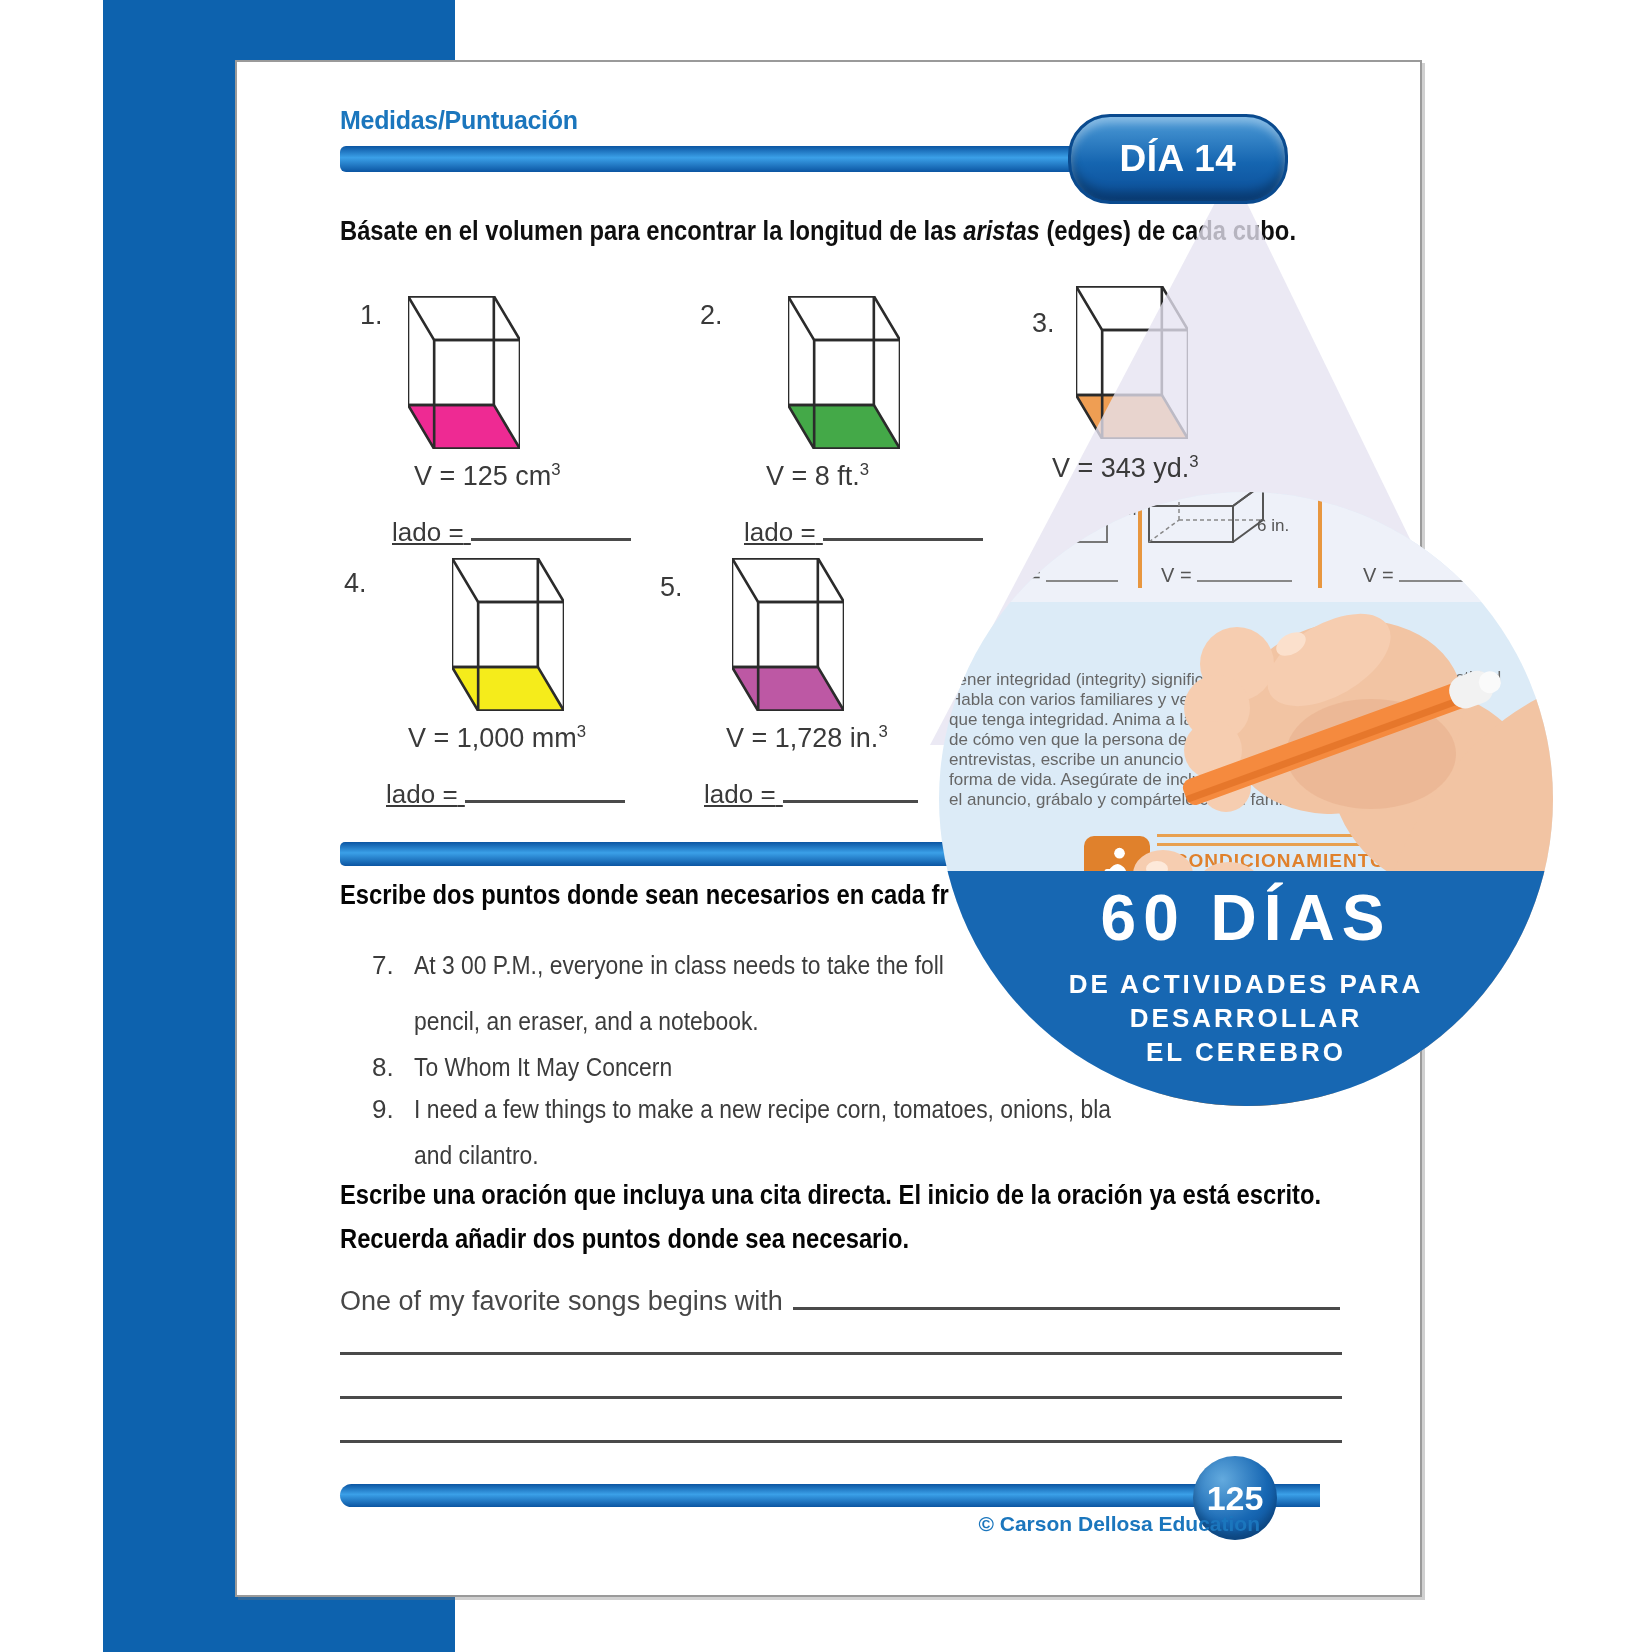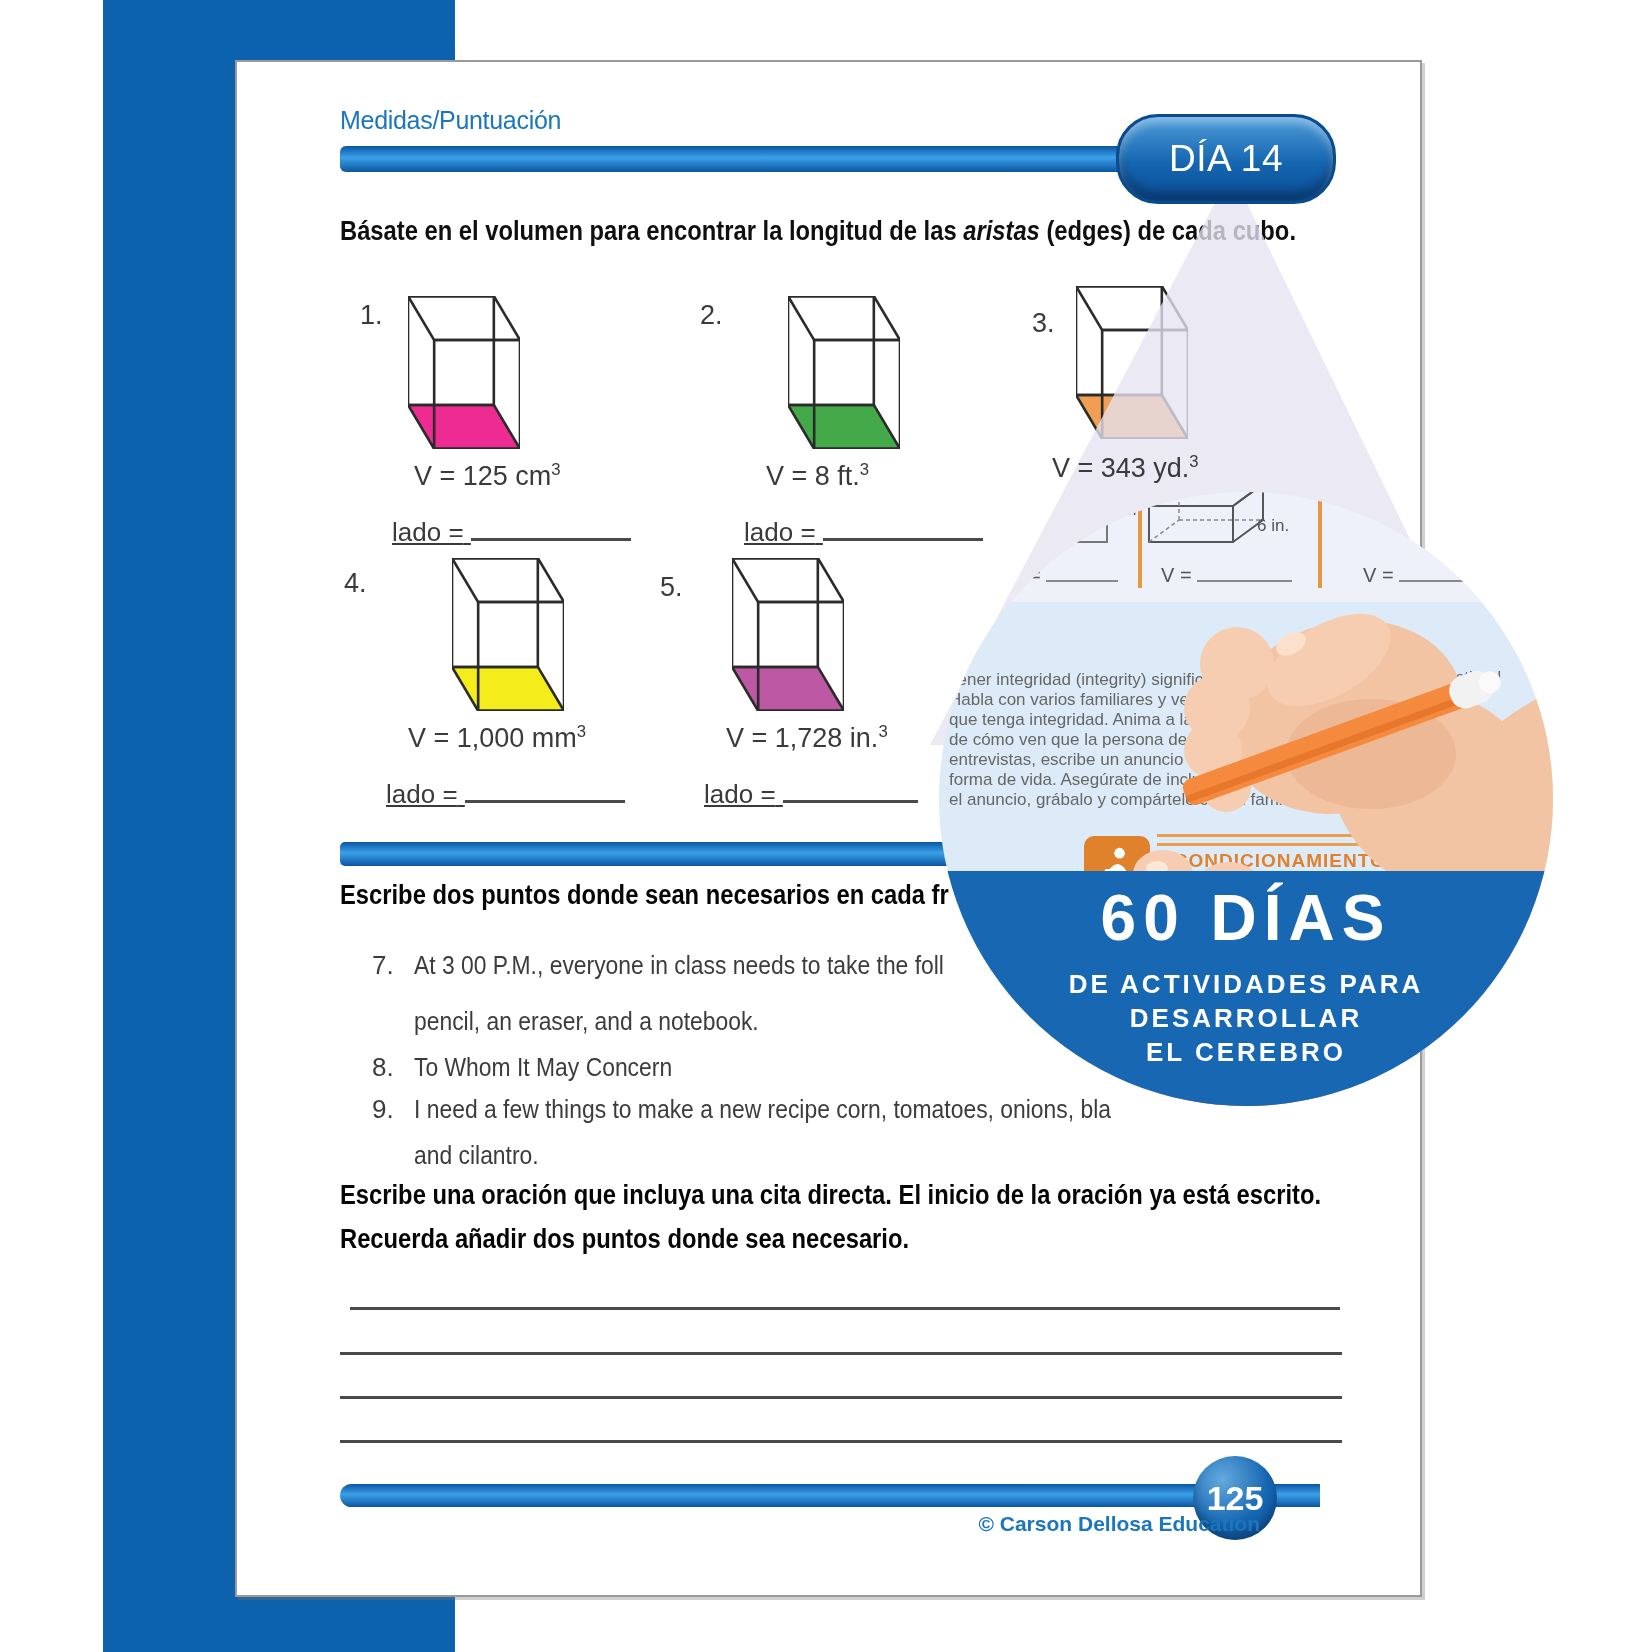--- a/index.html
+++ b/index.html
@@ -2,28 +2,28 @@
 <html><head>
 <meta charset="utf-8">
 <style>
   html,body{margin:0;padding:0;background:#fff;}
   #root{position:relative;width:1652px;height:1652px;background:#ffffff;overflow:hidden;
         font-family:"Liberation Sans",sans-serif;color:#222;}
   .abs{position:absolute;}
   .band{left:103px;top:0;width:352px;height:1652px;background:#0d62ae;}
   .page{left:235px;top:60px;width:1183px;height:1533px;background:#ffffff;
         border:2px solid #9a9a9a;box-shadow:3px 3px 0 rgba(120,120,120,.35);}
-  .seclabel{left:340px;top:106px;font-size:25px;font-weight:normal;color:#1b76bd;letter-spacing:-.3px;}
+  .seclabel{left:340px;top:106px;font-size:25px;font-weight:bold;color:#1b76bd;letter-spacing:-.3px;}
   .hbar{left:340px;top:146px;width:860px;height:26px;border-radius:6px;
         background:linear-gradient(180deg,#0b55a2 0%,#3ba0e8 45%,#0b55a2 100%);}
-  .daybadge{left:1116px;top:114px;width:214px;height:84px;border-radius:42px;
+  .daybadge{left:1068px;top:114px;width:214px;height:84px;border-radius:42px;
         background:linear-gradient(180deg,#4e9cd8 0%,#1565b0 55%,#0b4d97 100%);
         border:3px solid #0a4a8e;box-shadow:inset 0 6px 8px rgba(255,255,255,.35), inset 0 -10px 10px rgba(0,0,0,.25);
         display:flex;align-items:center;justify-content:center;
-        color:#fff;font-size:37px;font-weight:normal;letter-spacing:.5px;}
+        color:#fff;font-size:37px;font-weight:bold;letter-spacing:.5px;}
   .cond{transform:scaleX(.88);transform-origin:left top;white-space:nowrap;}
   .intro{left:340px;top:216px;font-size:27px;font-weight:bold;color:#0f0f0f;}
   .pnum{font-size:27px;color:#3a3a3a;}
   .vol{font-size:27px;color:#3a3a3a;white-space:nowrap;margin-left:20px;}
   .vol sup{font-size:62%;}
   .lado{font-size:26px;color:#3a3a3a;white-space:nowrap;text-decoration:underline;}
   .blank{display:inline-block;border-bottom:3px solid #4a4a4a;height:24px;vertical-align:baseline;}
   .divbar{left:340px;top:842px;width:612px;height:24px;border-radius:5px;
         background:linear-gradient(180deg,#0b55a2 0%,#3ba0e8 45%,#0b55a2 100%);}
   .h2{font-size:27px;font-weight:bold;color:#050505;}
@@ -139,20 +139,21 @@
   <div class="abs item cond" style="left:414px;top:1006px">pencil, an eraser, and a notebook.</div>
   <div class="abs item" style="left:372px;top:1052px">8.</div>
   <div class="abs item cond" style="left:414px;top:1052px">To Whom It May Concern</div>
   <div class="abs item" style="left:372px;top:1094px">9.</div>
   <div class="abs item cond" style="left:414px;top:1094px">I need a few things to make a new recipe corn, tomatoes, onions, bla</div>
   <div class="abs item cond" style="left:414px;top:1140px">and cilantro.</div>
 
   <div class="abs h2 cond" style="left:340px;top:1180px">Escribe una oración que incluya una cita directa. El inicio de la oración ya está escrito.</div>
   <div class="abs h2 cond" style="left:340px;top:1224px">Recuerda añadir dos puntos donde sea necesario.</div>
   <div class="abs prompt">
+    <span>One of my favorite songs begins with</span>
     <span class="blank"></span>
   </div>
   <div class="abs rline" style="top:1352px"></div>
   <div class="abs rline" style="top:1396px"></div>
   <div class="abs rline" style="top:1440px"></div>
 
   <div class="abs fbar"></div>
   <div class="abs pagenum">125</div>
   <div class="abs copyright">© Carson Dellosa Education</div>
 

